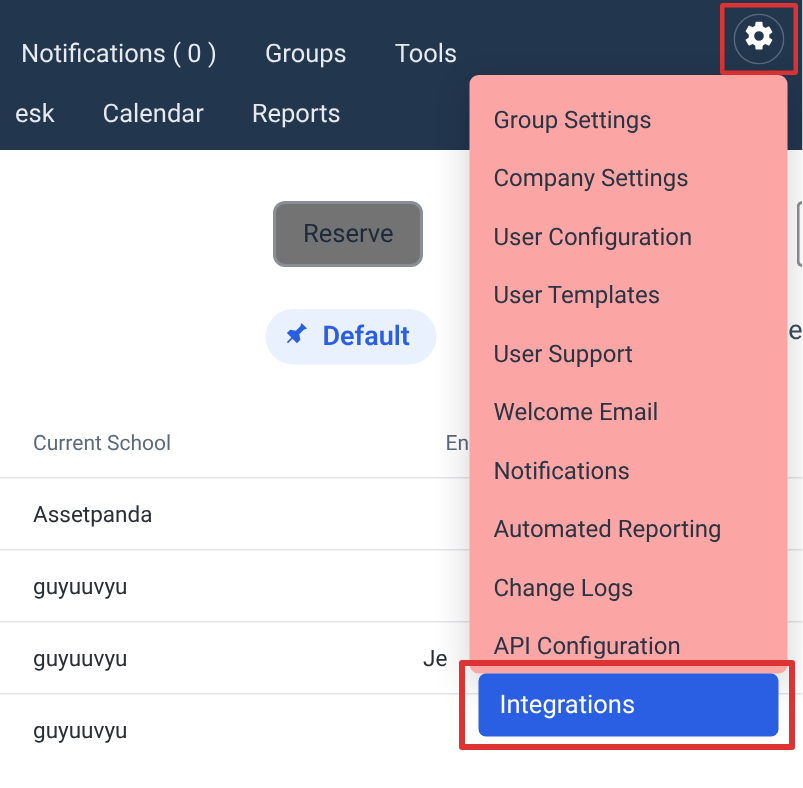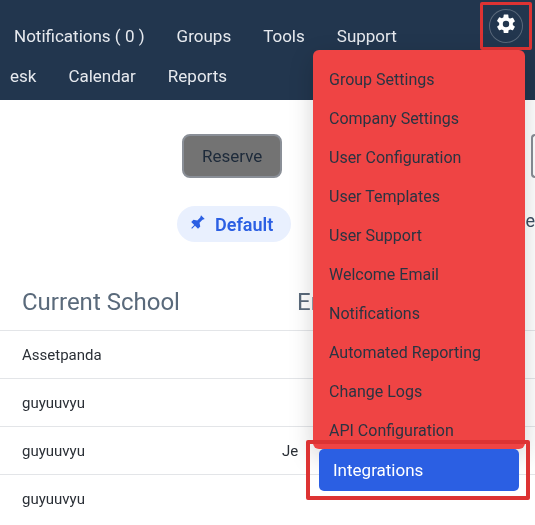--- a/index.html
+++ b/index.html
@@ -19,44 +19,43 @@
   .content { position: relative; padding-top: 14px; }
   .reserve-btn { position: absolute; top: 34px; left: 182px; padding: 10px 18px; border: 2px solid #8a8f97; border-radius: 8px; font-size: 17px; color: #1d2a3a; background: #737373; cursor: pointer; }
   .trailing-btn-edge { position:absolute; top:34px; right:0; width:4px; height:44px; border:2px solid #8a8f97; border-radius: 8px 0 0 8px; border-right:none; }
 
   .default-pill { position: absolute; top: 106px; left: 177px; background: #e9f0fe; color: #2b5fe3; padding: 7px 18px 7px 12px; border-radius: 20px; font-size: 18px; font-weight: 600; display: inline-flex; align-items: center; gap: 8px; cursor:pointer; }
   .pin-icon svg { width: 18px; height: 18px; fill: #2b5fe3; }
 
   .vie-text { position:absolute; top:110px; right:0; color:#3b4d61; font-size:18px; }
 
   .table { position: absolute; top: 180px; left: 0; right: 0; }
-  .th-row { display: flex; padding: 8px 0 14px 22px; color: #5a6a7b; font-size: 24px; gap: 40px; }
+  .th-row { display: flex; padding: 8px 0 14px 22px; color: #5a6a7b; font-size: 14px; gap: 40px; }
   .th-current { width: 235px; }
   .th-email   { }
   .tr-row { display:flex; align-items:center; border-top: 1px solid #e3e5e8; height: 48px; padding-left: 22px; color:#2a2f36; font-size:15px; }
   .td-school { width: 260px; }
   .td-email  { }
 
   
-  .menu { position: absolute; top: 50px; right: 10px; width: 212px; background: #ef4444; border-radius: 6px; box-shadow: 0 8px 24px rgba(0,0,0,0.18); padding: 10px 6px; z-index: 50; }
+  .menu { position: absolute; top: 50px; right: 10px; width: 212px; background: #fca5a5; border-radius: 6px; box-shadow: 0 8px 24px rgba(0,0,0,0.18); padding: 10px 6px; z-index: 50; }
   .menu-item { padding: 10px 10px; font-size: 16px; color: #2a3442; border-radius: 6px; cursor: pointer; white-space: nowrap; overflow:hidden; text-overflow: clip; }
   .menu-item.api { height: 28px; padding-top:10px; padding-bottom:0; }
 
   .integrations-hl { position: absolute; top: 440px; right: 5px; width: 224px; height: 60px; border: 4px solid #d33; border-radius: 2px; z-index: 60; pointer-events: none; }
   .integrations-btn { position: absolute; top: 449px; right: 16px; width: 200px; background: #2b5fe3; color: #fff; font-size: 17px; padding: 11px 14px; border-radius: 5px; z-index: 55; cursor:pointer; }
 </style>
 </head>
 <body>
 
 <div class="topbar">
   <div class="topbar-row first">
     <span class="nav-item">Notifications ( 0 )</span>
     <span class="nav-item">Groups</span>
     <span class="nav-item">Tools</span>
-    <span class="nav-item">Support</span>
   </div>
   <div class="topbar-row second">
     <span class="nav-item cut">esk</span>
     <span class="nav-item">Calendar</span>
     <span class="nav-item">Reports</span>
   </div>
   <div class="gear-wrap">
     <div class="gear-circle">
       <span class="gear-icon">
         <svg viewBox="0 0 24 24">

